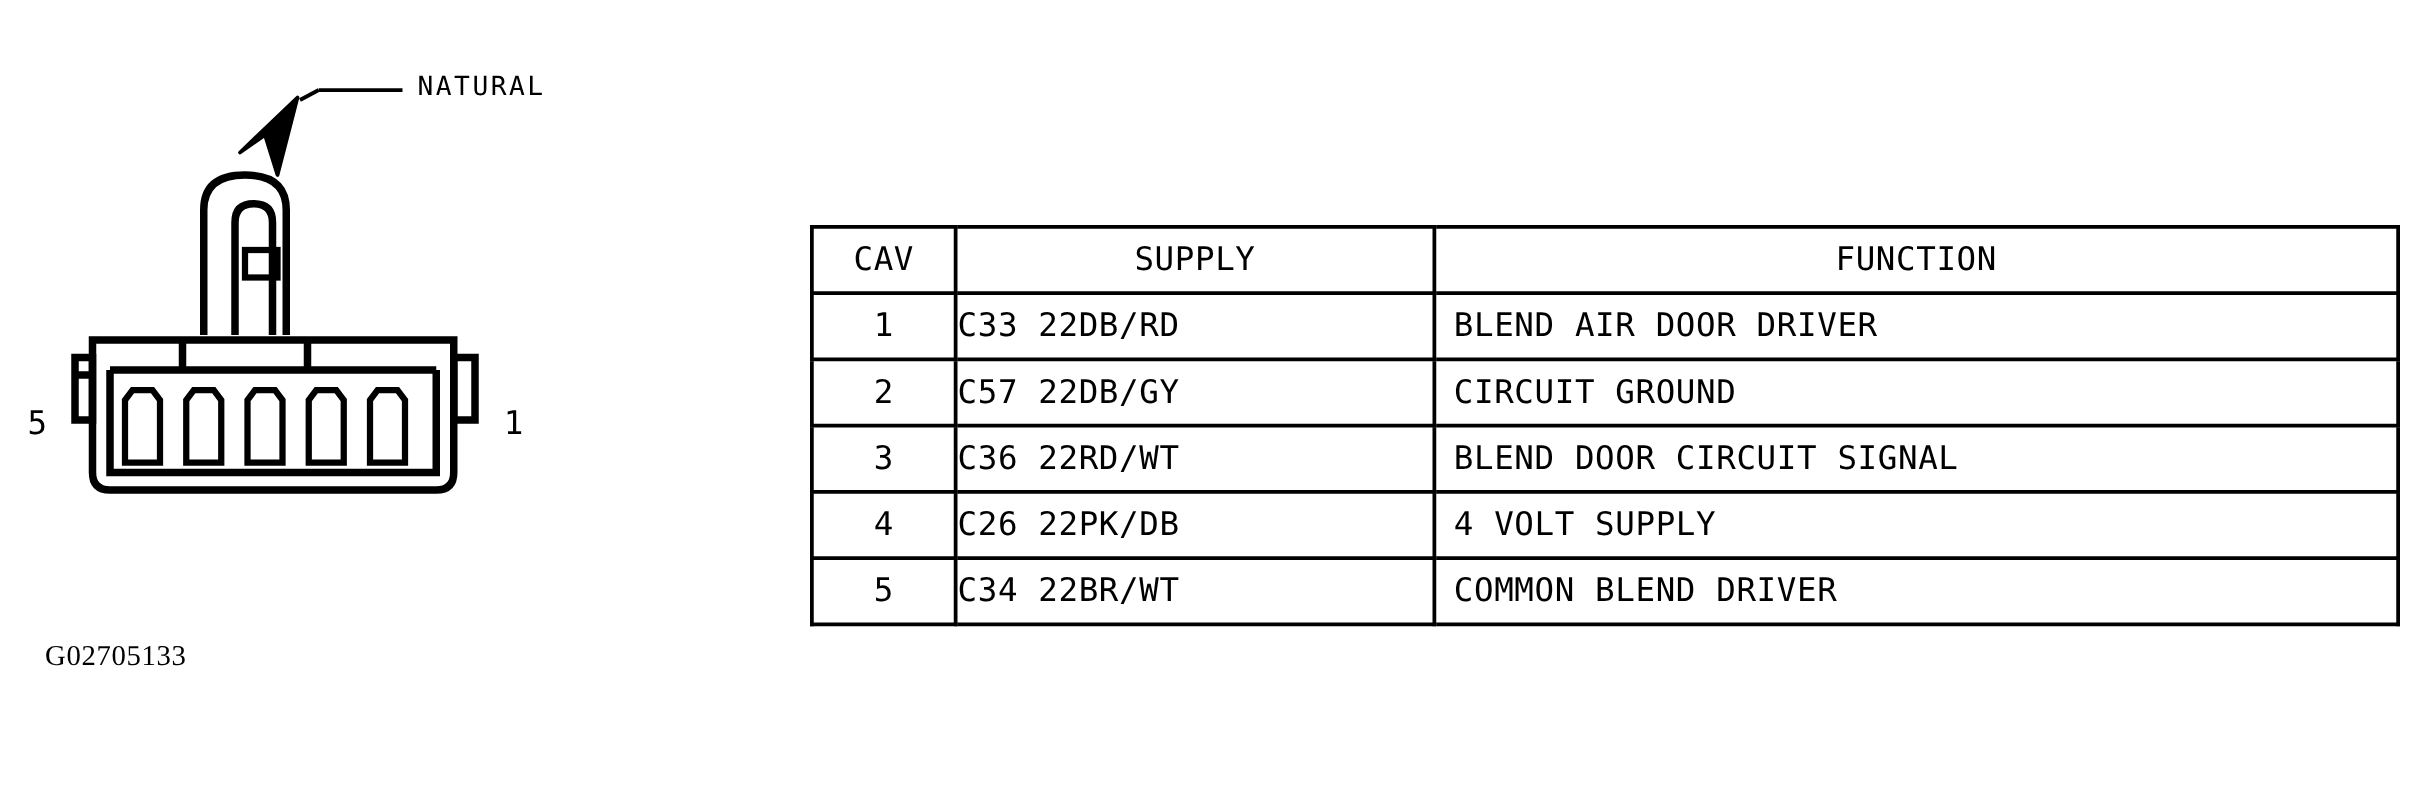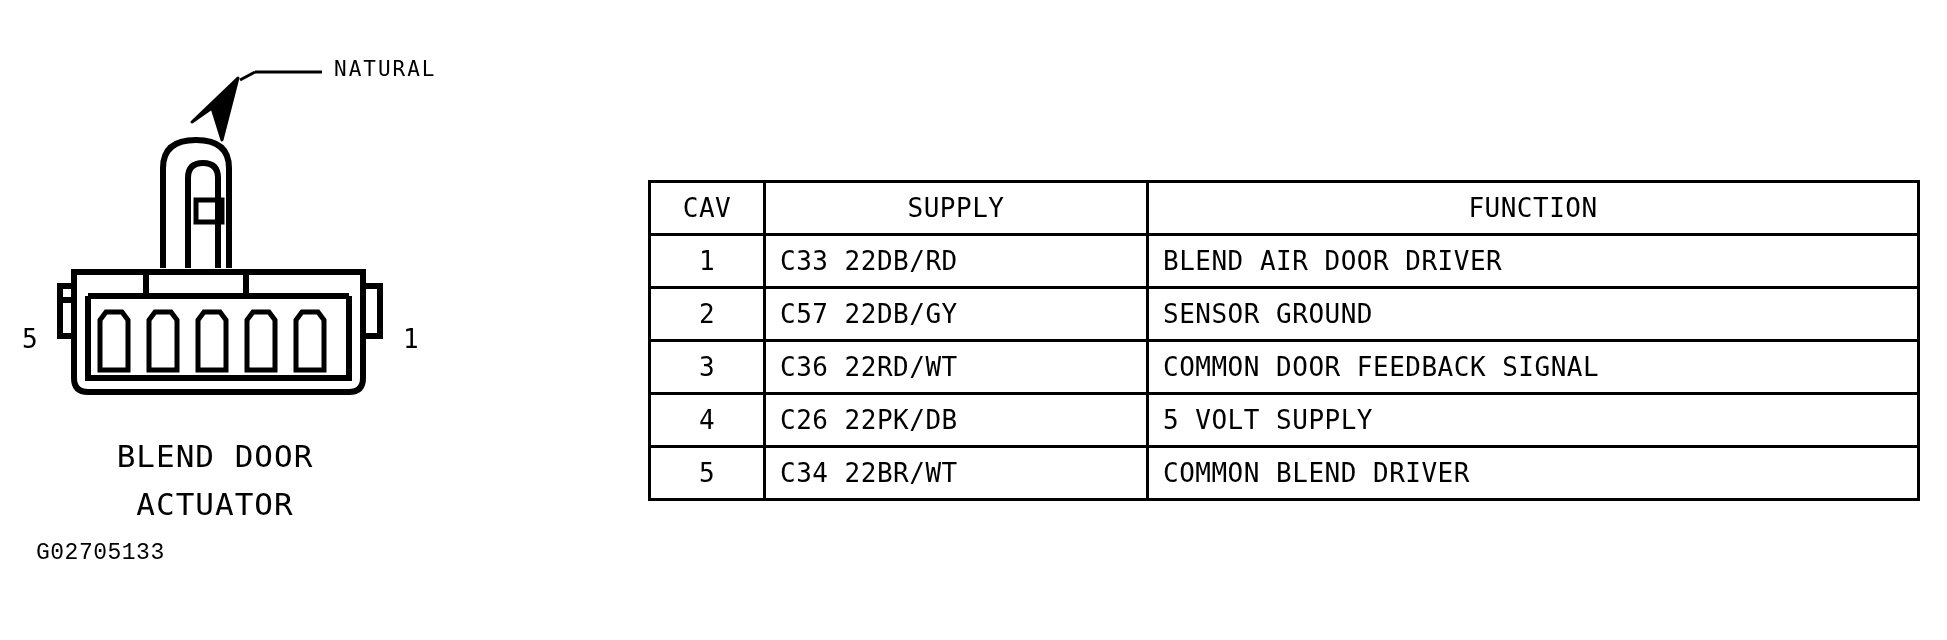--- a/index.html
+++ b/index.html
@@ -58,22 +58,22 @@
     text-align: center;
     font-family: "DejaVu Sans Mono", monospace;
     font-size: 31px;
     line-height: 48px;
     letter-spacing: 1px;
   }
 
   .figure-id {
     position: absolute;
     left: 36px;
-    top: 540px;
-    font-family: Liberation Mono, monospace;
+    top: 512px;
+    font-family: Liberation Serif, serif;
     font-size: 23px;
     letter-spacing: 0.5px;
   }
 
   
   #pinout-table-wrap {
     position: absolute;
     left: 648px;
     top: 180px;
     width: 1272px;
@@ -90,21 +90,21 @@
     font-family: "DejaVu Sans Mono", monospace;
     font-size: 26px;
     height: 50px;
     padding: 0 10px;
     font-weight: normal;
     letter-spacing: 0.5px;
   }
   table.pinout th.c-cav,
   table.pinout td.c-cav { width: 92px; text-align: center; }
   table.pinout th.c-circuit { width: 360px; text-align: center; }
-  table.pinout td.c-circuit { width: 360px; text-align: left; padding-left: 14px; }
+  table.pinout td.c-circuit { width: 360px; text-align: left; padding-left: 0; }
   table.pinout th.c-function { }
   table.pinout td.c-function { text-align: left; padding-left: 14px; }
 </style>
 </head>
 <body>
 
 <div id="connector-figure">
 
   <svg width="520" height="600" viewBox="0 0 520 600">
 
@@ -144,24 +144,20 @@
       <path d="M 296 370 L 296 320 L 302 312 L 318 312 L 324 320 L 324 370 Z"></path>
     </g>
   </svg>
 
   <div class="callout-label">NATURAL</div>
 
   <div class="pin-num-left">5</div>
 
   <div class="pin-num-right">1</div>
 
-  <div class="figure-caption">
-    <div>BLEND DOOR</div>
-    <div>ACTUATOR</div>
-  </div>
 
   <div class="figure-id">G02705133</div>
 </div>
 
 <div id="pinout-table-wrap">
   <table class="pinout">
     <thead>
       <tr>
         <th class="c-cav">CAV</th>
         <th class="c-circuit">SUPPLY</th>
@@ -170,31 +166,31 @@
     </thead>
     <tbody>
       <tr>
         <td class="c-cav">1</td>
         <td class="c-circuit">C33 22DB/RD</td>
         <td class="c-function">BLEND AIR DOOR DRIVER</td>
       </tr>
       <tr>
         <td class="c-cav">2</td>
         <td class="c-circuit">C57 22DB/GY</td>
-        <td class="c-function">SENSOR GROUND</td>
+        <td class="c-function">CIRCUIT GROUND</td>
       </tr>
       <tr>
         <td class="c-cav">3</td>
         <td class="c-circuit">C36 22RD/WT</td>
-        <td class="c-function">COMMON DOOR FEEDBACK SIGNAL</td>
+        <td class="c-function">BLEND DOOR CIRCUIT SIGNAL</td>
       </tr>
       <tr>
         <td class="c-cav">4</td>
         <td class="c-circuit">C26 22PK/DB</td>
-        <td class="c-function">5 VOLT SUPPLY</td>
+        <td class="c-function">4 VOLT SUPPLY</td>
       </tr>
       <tr>
         <td class="c-cav">5</td>
         <td class="c-circuit">C34 22BR/WT</td>
         <td class="c-function">COMMON BLEND DRIVER</td>
       </tr>
     </tbody>
   </table>
 </div>
 

